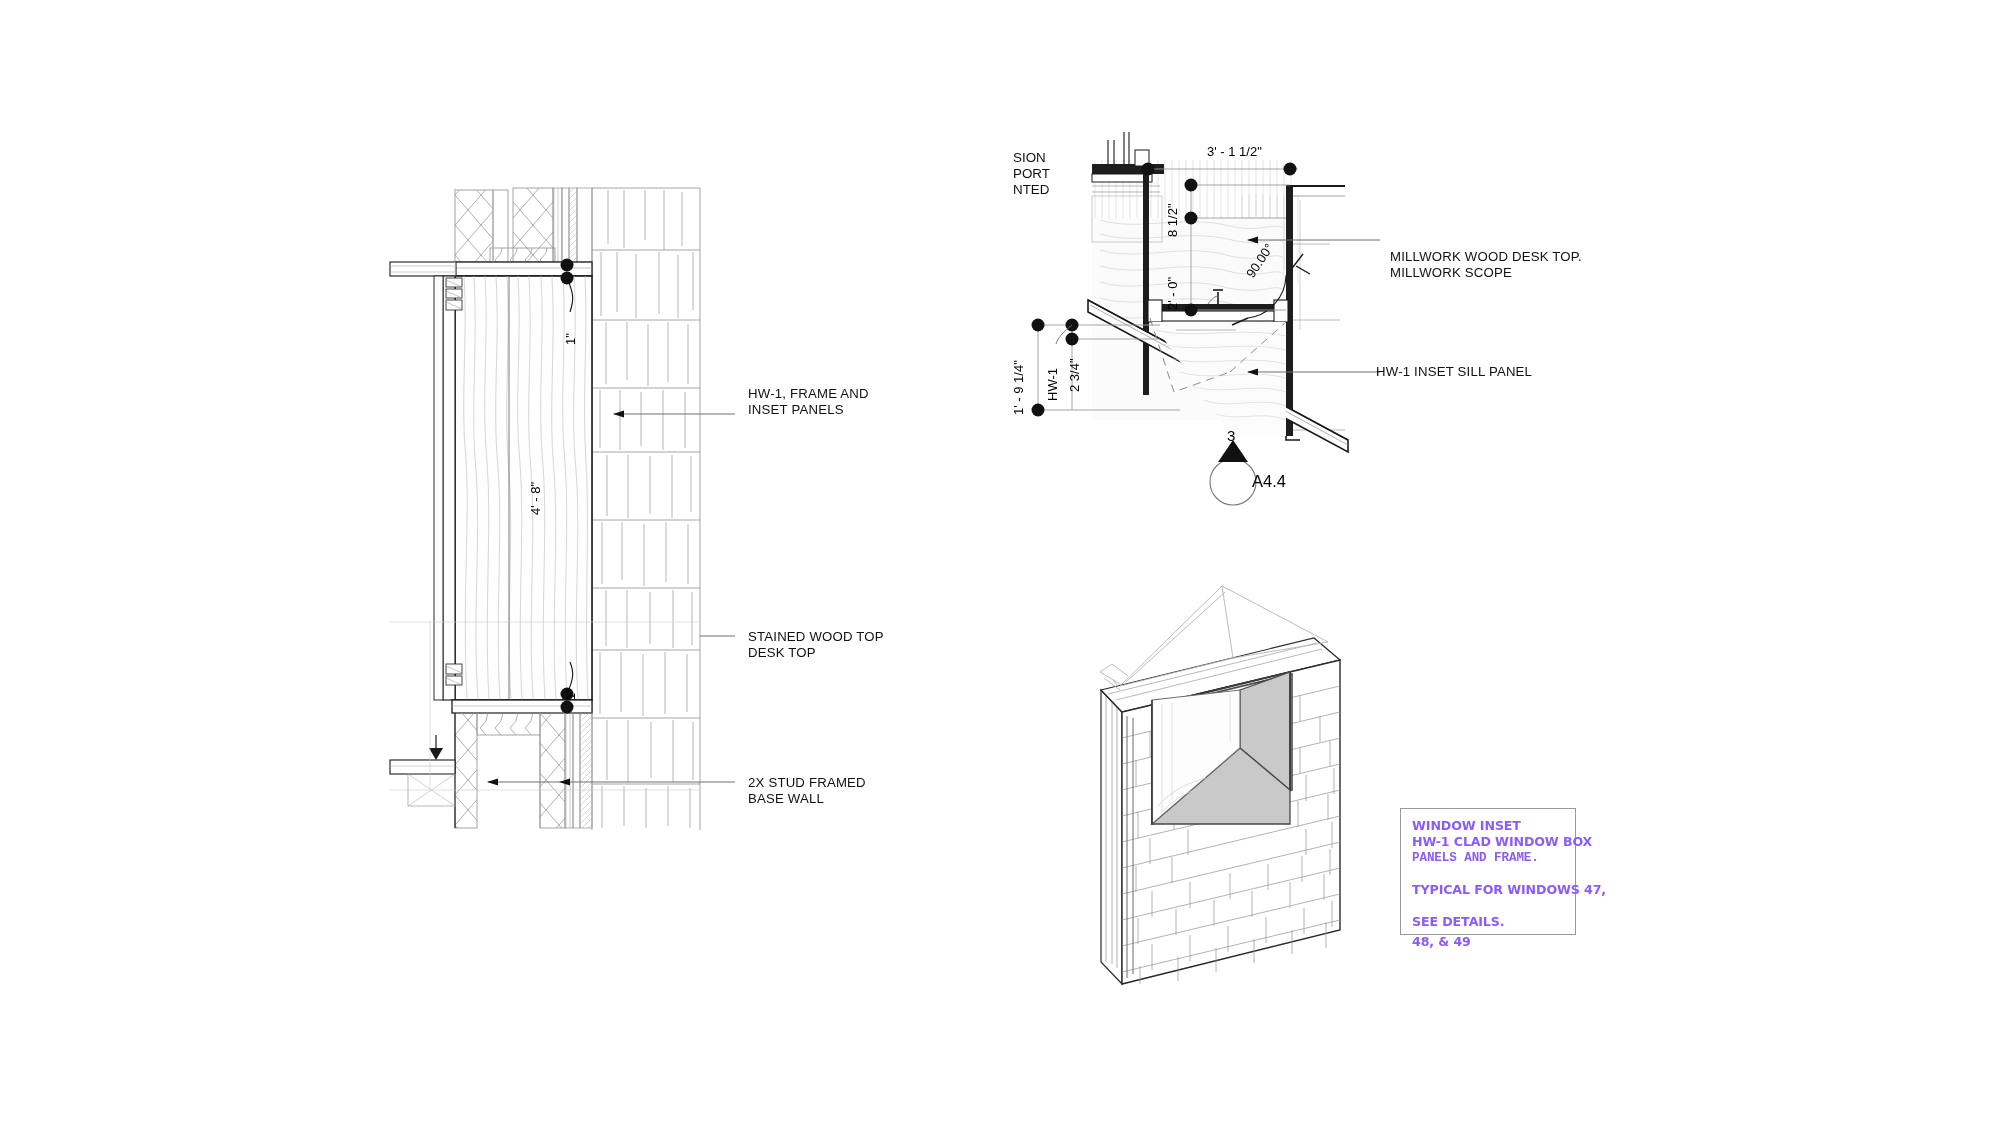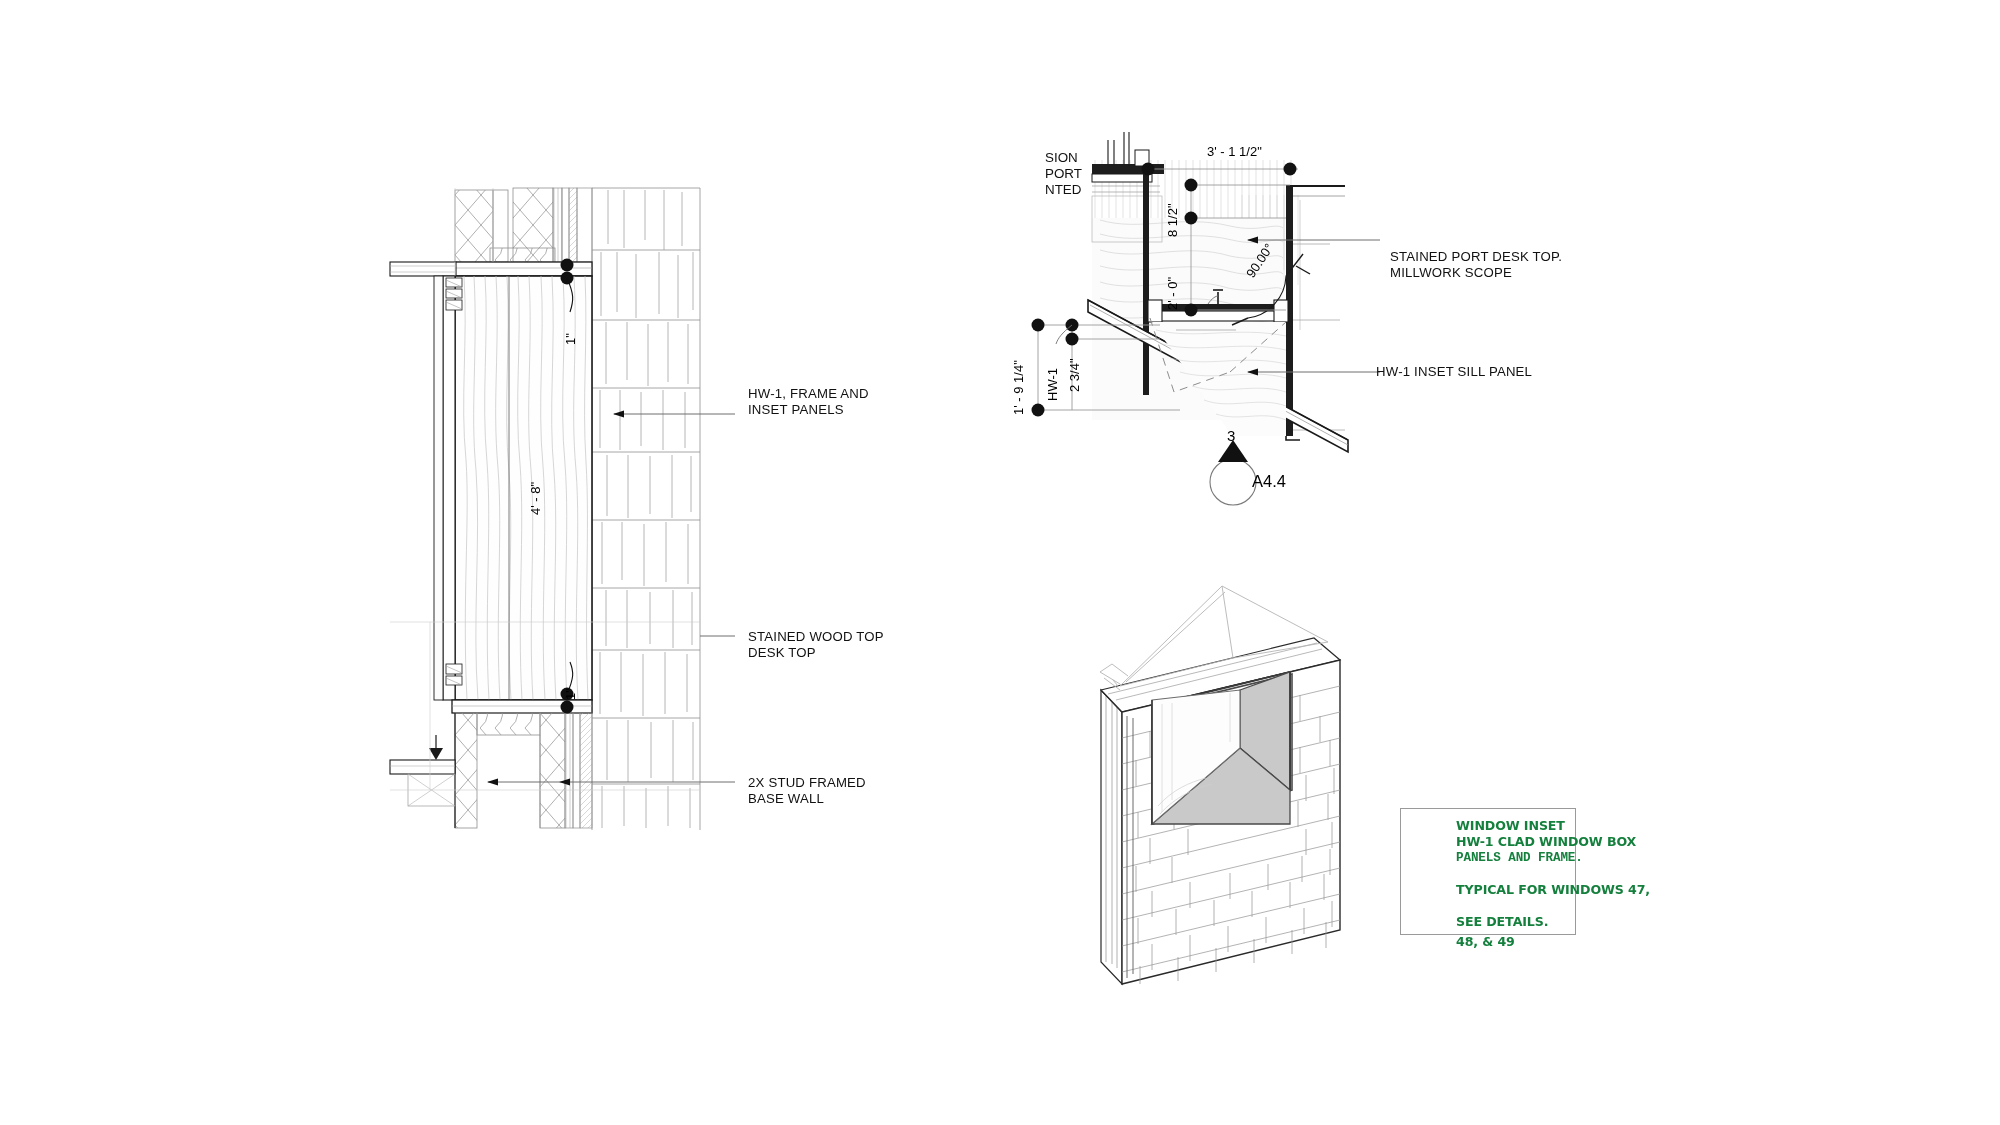--- a/index.html
+++ b/index.html
@@ -24,26 +24,26 @@
   }
   .rot90{transform:rotate(-90deg);transform-origin:left bottom;}
   .callout-box{
     position:absolute;border:1px solid #9a9a9a;background:#fff;
     box-sizing:border-box;
   }
   .callout-txt{
     position:absolute;
     font-family:"DejaVu Sans","Liberation Sans",sans-serif;
     font-size:12.6px;font-weight:700;line-height:16.2px;
-    letter-spacing:-.1px;color:#15803d;white-space:pre;margin-left:44px;
+    letter-spacing:-.1px;color:#8b5cf6;white-space:pre;
   }
   .clip-txt{
     position:absolute;
     font-family:"Liberation Sans","DejaVu Sans",sans-serif;
-    font-size:13.4px;line-height:16px;color:#111;white-space:pre;margin-left:32px;
+    font-size:13.4px;line-height:16px;color:#111;white-space:pre;
   }
   .tag-num{
     position:absolute;font-family:"Liberation Sans",sans-serif;
     font-size:15px;color:#000;
   }
   .tag-sheet{
     position:absolute;font-family:"Liberation Sans",sans-serif;
     font-size:16.5px;color:#000;margin-left:40px;
   }
 </style>
@@ -536,21 +536,21 @@
 <div class="dimtxt rot90" style="left:578px;top:330px;">1"</div>
 
 <div class="dimtxt rot90" style="left:543px;top:500px;">4' - 8"</div>
 
 <div class="dimtxt rot90" style="left:578px;top:685px;">1"</div>
 
 <div class="clip-txt" style="left:1013px;top:150px;">SION
 PORT
 NTED</div>
 
-<div class="note" style="left:1390px;top:249px;">STAINED PORT DESK TOP.
+<div class="note" style="left:1390px;top:249px;">MILLWORK WOOD DESK TOP.
 MILLWORK SCOPE</div>
 
 <div class="note" style="left:1376px;top:364px;">HW-1 INSET SILL PANEL</div>
 
 <div class="dimtxt" style="left:1207px;top:144px;">3' - 1 1/2"</div>
 
 <div class="dimtxt rot90" style="left:1180px;top:222px;">8 1/2"</div>
 
 <div class="dimtxt rot90" style="left:1180px;top:295px;">2' - 0"</div>
 

